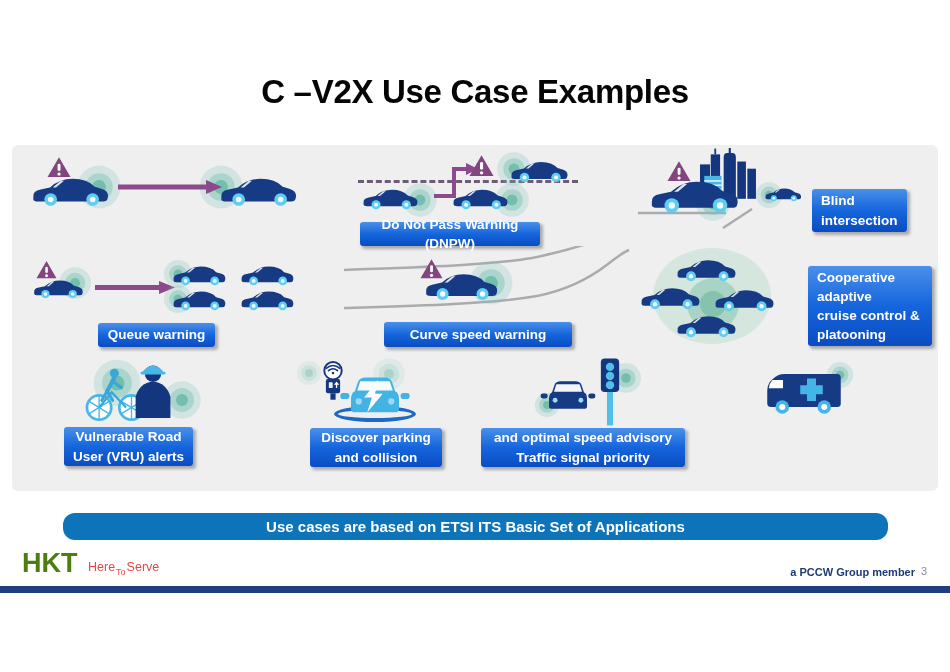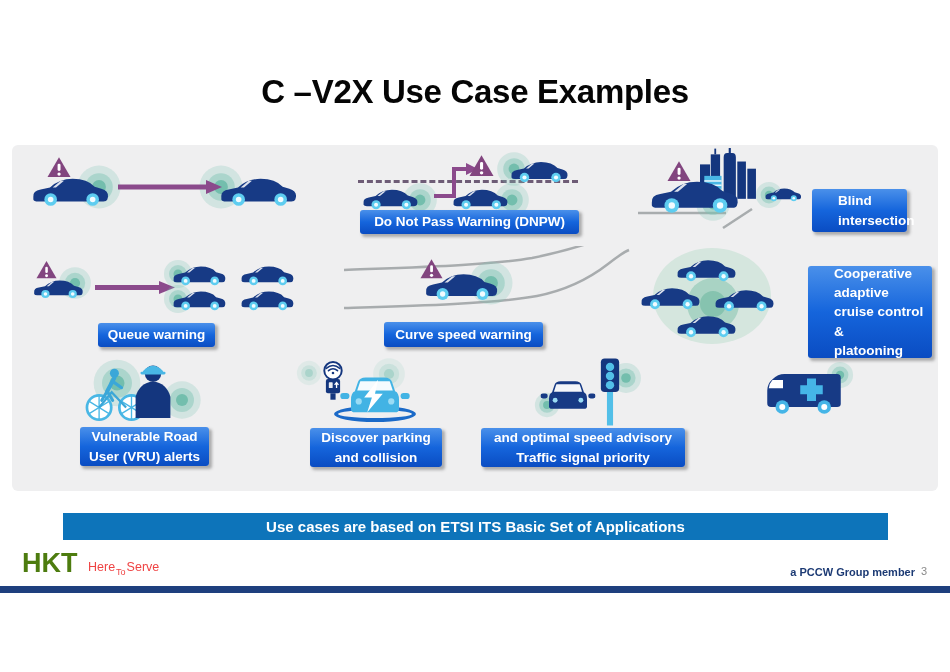--- a/index.html
+++ b/index.html
@@ -8,24 +8,24 @@
   .abs{position:absolute;}
   .title{position:absolute;left:0;top:73px;width:100%;text-align:center;
          font-size:33px;font-weight:bold;color:#050505;letter-spacing:-0.3px;}
   .panel{position:absolute;left:12px;top:145px;width:926px;height:346px;
          background:#efeff0;border-radius:6px;}
   .label-btn{position:absolute;display:flex;flex-direction:column;justify-content:center;
          align-items:center;text-align:center;color:#fff;font-weight:bold;font-size:13.5px;
          line-height:1.42;border-radius:3px;
          background:linear-gradient(180deg,#4a90ea 0%,#1565dc 50%,#0a4cc2 100%);
          box-shadow:2.5px 2.5px 3px rgba(70,70,70,0.4);}
-  .label-btn.left{align-items:flex-start;text-align:left;padding-left:26px;box-sizing:border-box;}
+  .label-btn.left{align-items:flex-start;text-align:left;padding-left:9px;box-sizing:border-box;}
   .dashed-line{position:absolute;border-top:3px dashed #6e5c76;}
   .banner{position:absolute;left:63px;top:513px;width:825px;height:27px;background:#0d74ba;
-         border-radius:0;color:#fff;font-weight:bold;font-size:15px;line-height:27px;
+         border-radius:12px;color:#fff;font-weight:bold;font-size:15px;line-height:27px;
          text-align:center;}
   .ellipse{position:absolute;border-radius:50%;}
   .ring{position:absolute;border:4px solid #1b6ac8;border-radius:50%;box-sizing:border-box;}
   .hkt{position:absolute;left:22px;top:548px;font-size:27px;font-weight:bold;color:#4d7c0f;}
   .tagline{position:absolute;left:88px;top:560px;font-size:12.5px;color:#ef4444;}
   .tagline .to{font-size:9px;position:relative;top:4px;margin:0 1px;}
   .member{position:absolute;left:700px;top:566px;width:215px;text-align:right;
          font-size:11px;color:#1c3a74;font-weight:bold;}
   .member .brand{margin-top:34px;}
   .pagenum{position:absolute;left:921px;top:565px;font-size:11px;color:#8a8a8a;}
@@ -119,21 +119,21 @@
   <svg class="abs" style="left:509px;top:157px" width="60" height="26" viewBox="0 0 120 52">
       <use href="#car-side"></use>
     </svg>
   <svg class="abs" style="left:432px;top:162px" width="48" height="40" viewBox="0 0 48 40">
     <path d="M2 34 L22 34 L22 7 L34 7" fill="none" stroke="#8b4a8c" stroke-width="4"></path>
     <polygon points="34,1 46,7 34,13" fill="#8b4a8c"></polygon>
   </svg>
   <svg class="abs" style="left:468px;top:154px" width="27" height="24" viewBox="0 0 40 36">
       <use href="#warn"></use>
     </svg>
-  <div class="label-btn" style="left:360px;top:210px;width:219px;height:24px">
+  <div class="label-btn" style="left:360px;top:222px;width:180px;height:24px">
     <span>Do Not Pass Warning (DNPW)</span>
   </div>
 
   <svg class="abs" style="left:638px;top:202px" width="120" height="30" viewBox="0 0 120 30">
     <path d="M0 11 L88 11" stroke="#a8acae" stroke-width="2.5" fill="none"></path>
     <path d="M85 26 L114 7" stroke="#a8acae" stroke-width="2.5" fill="none"></path>
   </svg>
   <svg class="abs" style="left:700px;top:147px" width="66" height="52" viewBox="0 0 92 72">
     <rect x="0" y="24" width="14" height="48" fill="#14367e"></rect>
     <rect x="15" y="10" width="13" height="62" fill="#14367e"></rect>
@@ -208,40 +208,40 @@
   </svg>
   <svg class="abs" style="left:468px;top:260px" width="46" height="46" viewBox="0 0 60 60">
       <use href="#radar"></use>
     </svg>
   <svg class="abs" style="left:419px;top:258px" width="25" height="22" viewBox="0 0 40 36">
       <use href="#warn"></use>
     </svg>
   <svg class="abs" style="left:423px;top:268px" width="76" height="33" viewBox="0 0 120 52">
       <use href="#car-side"></use>
     </svg>
-  <div class="label-btn" style="left:384px;top:322px;width:159px;height:25px">
+  <div class="label-btn" style="left:384px;top:322px;width:188px;height:25px">
     <span>Curve speed warning</span>
   </div>
 
   <div class="ellipse" style="left:653px;top:248px;width:118px;height:96px;background:#d5e6de"></div>
   <div class="ellipse" style="left:687px;top:278px;width:52px;height:52px;background:#a9d3c4"></div>
   <div class="ellipse" style="left:700px;top:291px;width:26px;height:26px;background:#86c3af"></div>
   <svg class="abs" style="left:675px;top:255px" width="62" height="27" viewBox="0 0 120 52">
       <use href="#car-side"></use>
     </svg>
   <svg class="abs" style="left:639px;top:283px" width="62" height="27" viewBox="0 0 120 52">
       <use href="#car-side"></use>
     </svg>
   <svg class="abs" style="left:713px;top:285px" width="62" height="27" viewBox="0 0 120 52">
       <use href="#car-side"></use>
     </svg>
   <svg class="abs" style="left:675px;top:311px" width="62" height="27" viewBox="0 0 120 52">
       <use href="#car-side"></use>
     </svg>
-  <div class="label-btn left" style="left:808px;top:266px;width:124px;height:92px">
+  <div class="label-btn left" style="left:808px;top:266px;width:124px;height:80px">
     <span>Cooperative</span>
     <span>adaptive</span>
     <span>cruise control &amp;</span>
     <span>platooning</span>
   </div>
 
   <svg class="abs" style="left:92px;top:358px" width="50" height="50" viewBox="0 0 60 60">
       <use href="#radar"></use>
     </svg>
   <svg class="abs" style="left:162px;top:380px" width="40" height="40" viewBox="0 0 60 60">
@@ -261,21 +261,21 @@
     <path d="M36 13 L28 28" stroke="#3ba7d8" stroke-width="4.5" stroke-linecap="round"></path>
     <path d="M34 17 L44 24" stroke="#3ba7d8" stroke-width="3.5" stroke-linecap="round"></path>
     <path d="M28 28 L22 38 M28 28 L34 38" stroke="#3ba7d8" stroke-width="3.5" stroke-linecap="round"></path>
   </svg>
   <svg class="abs" style="left:127px;top:362px" width="52" height="58" viewBox="0 0 52 60">
     <circle cx="26" cy="12" r="8.5" fill="#14367e"></circle>
     <path d="M16 9 Q26 -1 36 9 L37 11 L15 11 Z" fill="#49b7e5"></path>
     <rect x="13" y="10" width="26" height="3" rx="1.5" fill="#49b7e5"></rect>
     <path d="M26 20 Q40 22 44 36 L44 58 L8 58 L8 36 Q12 22 26 20 Z" fill="#14367e"></path>
   </svg>
-  <div class="label-btn" style="left:80px;top:427px;width:129px;height:39px">
+  <div class="label-btn" style="left:64px;top:427px;width:129px;height:39px">
     <span>Vulnerable Road</span>
     <span>User (VRU) alerts</span>
   </div>
 
   <svg class="abs" style="left:296px;top:360px;opacity:.55" width="26" height="26" viewBox="0 0 60 60">
       <use href="#radar"></use>
     </svg>
   <svg class="abs" style="left:372px;top:357px;opacity:.55" width="34" height="34" viewBox="0 0 60 60">
       <use href="#radar"></use>
     </svg>

